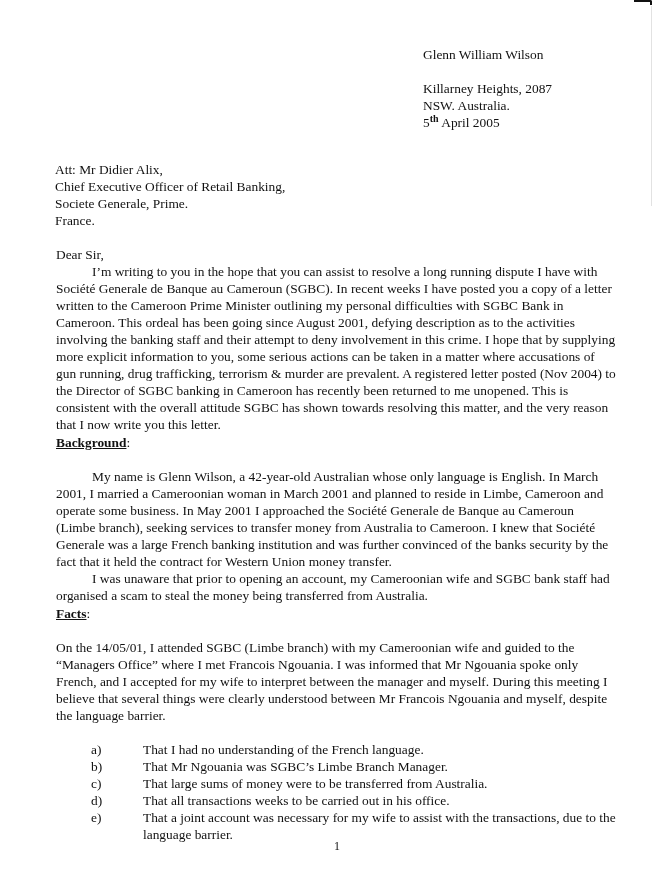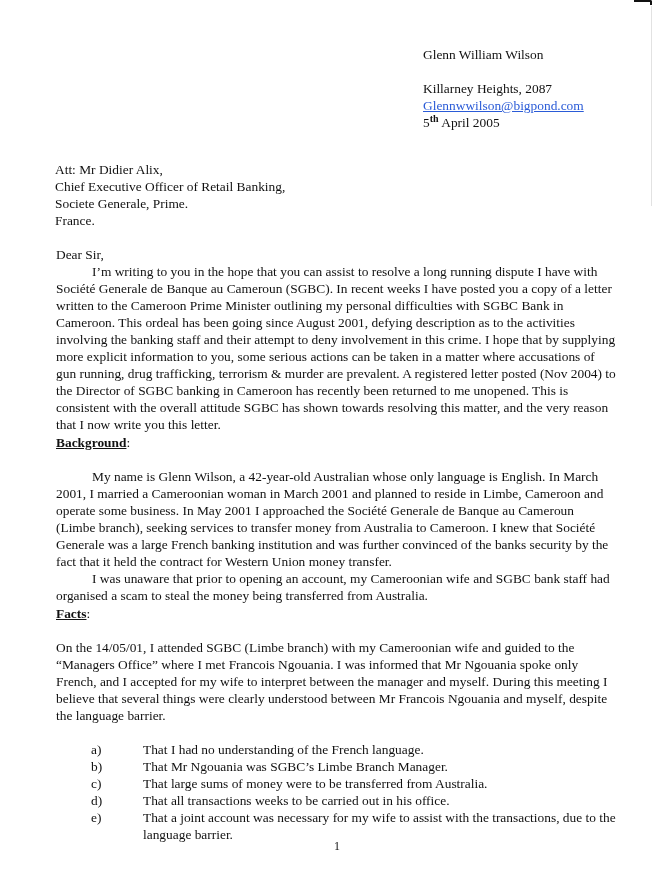--- a/index.html
+++ b/index.html
@@ -97,21 +97,21 @@
 <body>
 
 <div class="page">
   <div class="corner-mark"></div>
   <div class="right-edge"></div>
 
   <div class="sender">
     <span class="line">Glenn William Wilson</span>
     <div class="gap"></div>
     <span class="line">Killarney Heights, 2087</span>
-    <a class="line email">Glennwwilson@bigpond.com</a>
+    <span class="line">NSW. Australia.</span>
     <span class="line"><span>5</span><sup>th</sup><span> April 2005</span></span>
   </div>
 
   <div class="recipient">
     <span class="line">Att: Mr Didier Alix,</span>
     <span class="line">Chief Executive Officer of Retail Banking,</span>
     <span class="line">Societe Generale, Prime.</span>
     <span class="line">France.</span>
   </div>
 

